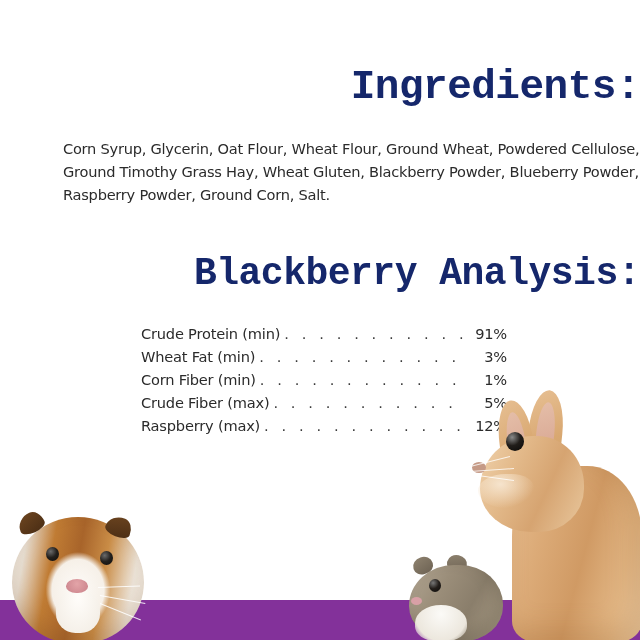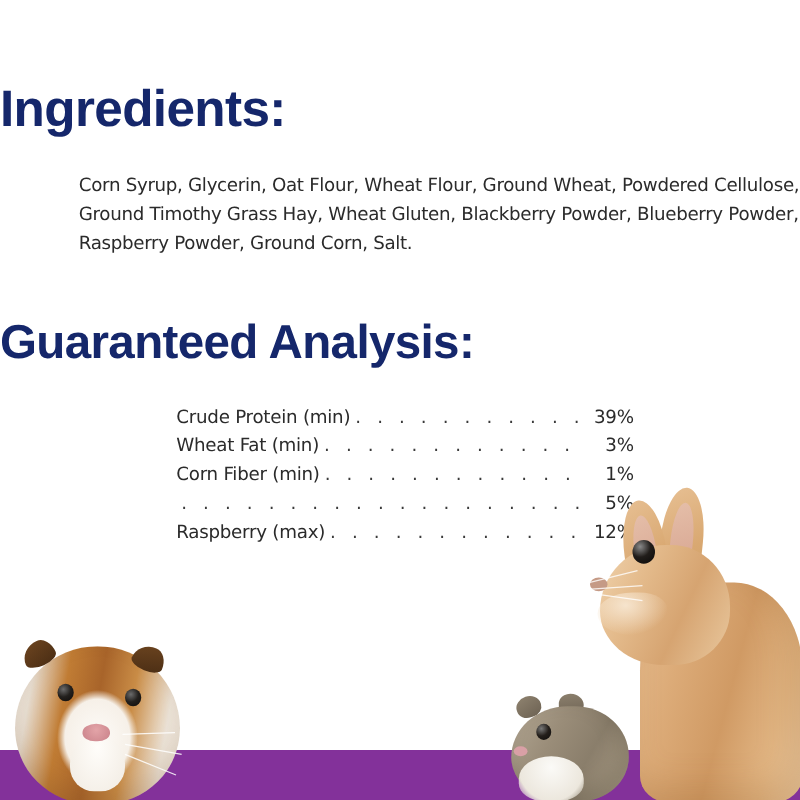--- a/index.html
+++ b/index.html
@@ -19,23 +19,23 @@
     height: 640px;
     background: #ffffff;
     overflow: hidden;
   }
 
   
   .heading {
     position: absolute;
     left: 0;
     width: 640px;
-    text-align: left;
+    text-align: right;
     color: #15276b;
-    font-family: Liberation Sans, sans-serif;
+    font-family: Liberation Mono, monospace;
     font-weight: bold;
     letter-spacing: -0.5px;
     white-space: nowrap;
   }
   #ingredients-heading {
     top: 64px;
     font-size: 41px;
     line-height: 46px;
   }
   #analysis-heading {
@@ -316,43 +316,44 @@
 </style>
 </head>
 <body>
 
 <div id="panel">
 
   <div id="ingredients-heading" class="heading">Ingredients:</div>
 
   <div id="ingredients-text">Corn Syrup, Glycerin, Oat Flour, Wheat Flour, Ground Wheat, Powdered Cellulose, Ground Timothy Grass Hay, Wheat Gluten, Blackberry Powder, Blueberry Powder, Raspberry Powder, Ground Corn, Salt.</div>
 
-  <div id="analysis-heading" class="heading">Guaranteed Analysis:</div>
+  <div id="analysis-heading" class="heading">Blackberry Analysis:</div>
 
   <div id="analysis-table">
 
     <div class="analysis-row">
       <span class="analysis-label">Crude Protein (min)</span>
       <span class="analysis-dots"></span>
-      <span class="analysis-value">39%</span>
+      <span class="analysis-value">91%</span>
     </div>
 
     <div class="analysis-row">
       <span class="analysis-label">Wheat Fat (min)</span>
       <span class="analysis-dots"></span>
       <span class="analysis-value">3%</span>
     </div>
 
     <div class="analysis-row">
       <span class="analysis-label">Corn Fiber (min)</span>
       <span class="analysis-dots"></span>
       <span class="analysis-value">1%</span>
     </div>
 
     <div class="analysis-row">
+      <span class="analysis-label">Crude Fiber (max)</span>
       <span class="analysis-dots"></span>
       <span class="analysis-value">5%</span>
     </div>
 
     <div class="analysis-row">
       <span class="analysis-label">Raspberry (max)</span>
       <span class="analysis-dots"></span>
       <span class="analysis-value">12%</span>
     </div>
 

